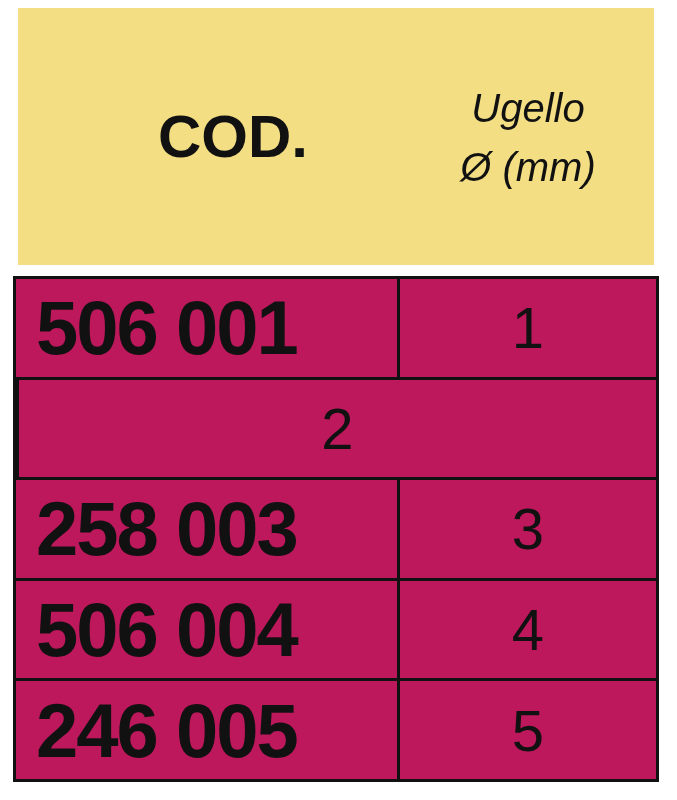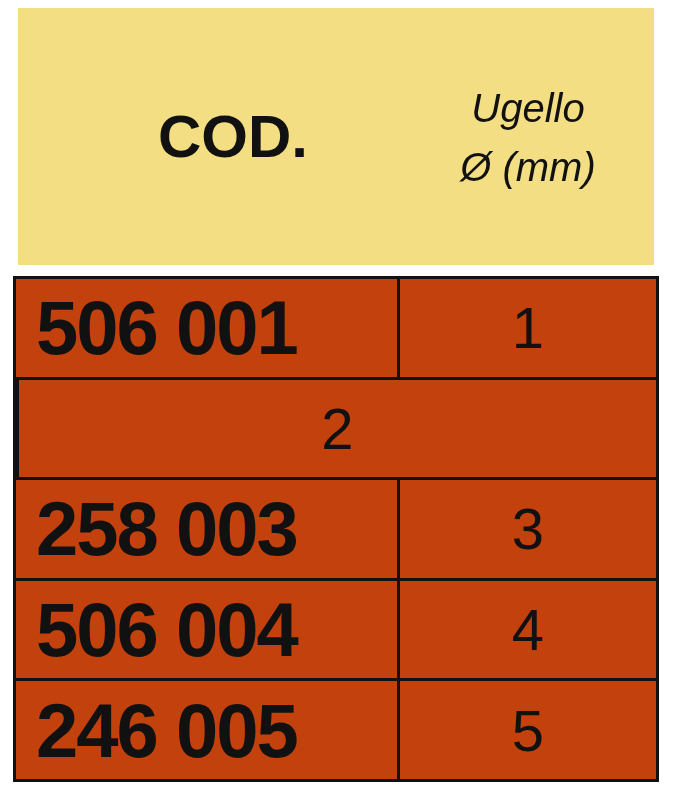--- a/index.html
+++ b/index.html
@@ -50,21 +50,21 @@
   .body-table {
     position: absolute;
     left: 13px;
     top: 276px;
     width: 646px;
     height: 506px;
     box-sizing: border-box;
     border: 3px solid var(--border-color, #111111);
     display: flex;
     flex-direction: column;
-    background: #c2410c;
+    background: #be185d;
   }
   .row {
     flex: 1;
     display: flex;
     min-height: 0;
   }
   .row + .row {
     border-top: 3px solid var(--border-color, #111111);
   }
   .cell {

